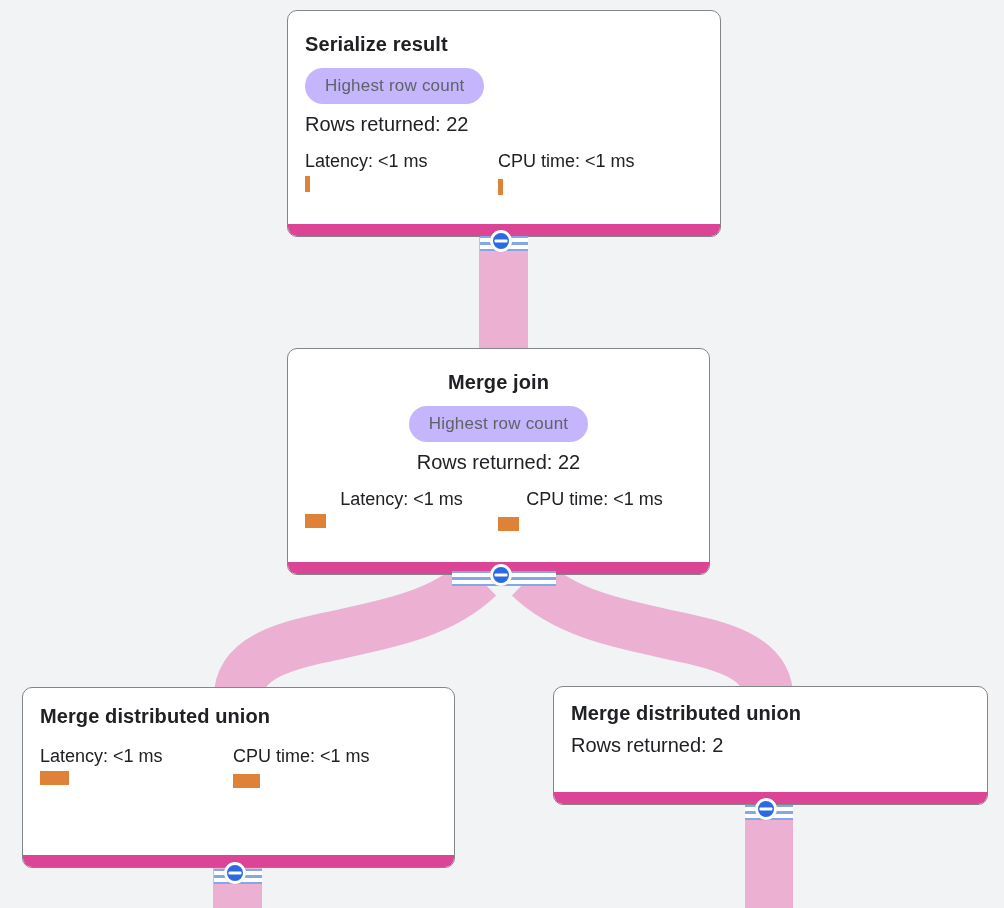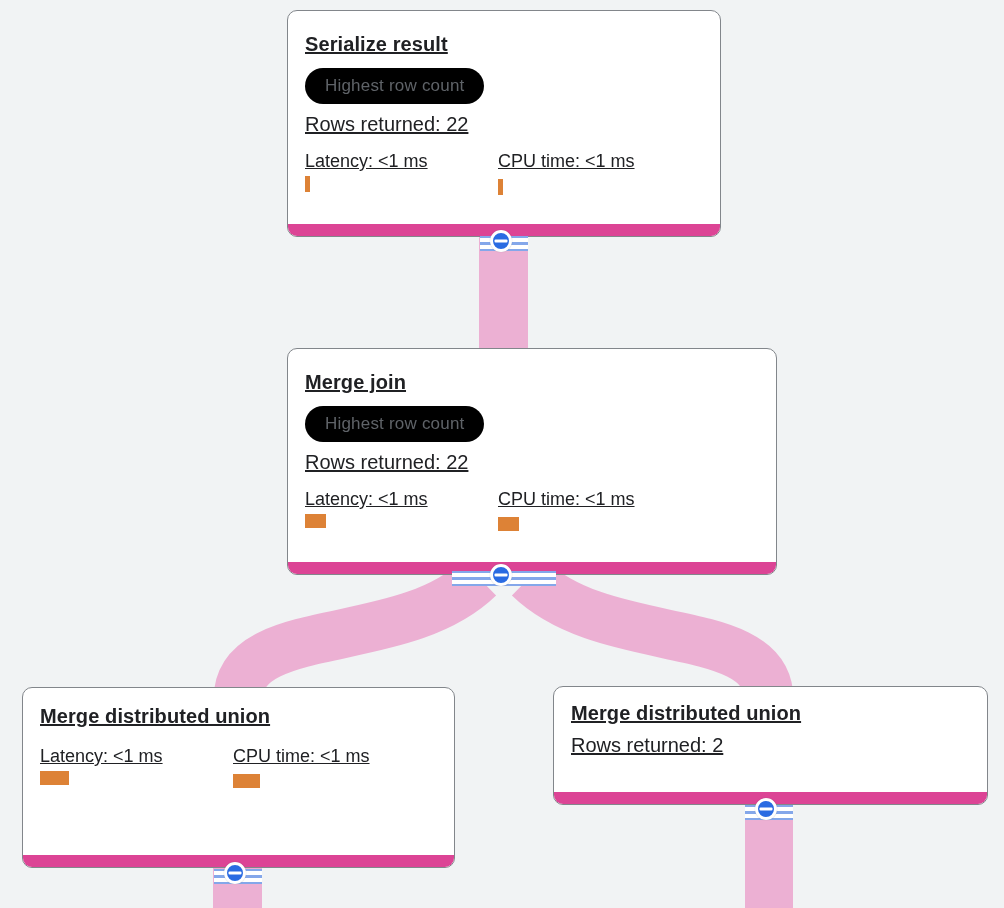--- a/index.html
+++ b/index.html
@@ -17,21 +17,20 @@
 
   
   .card {
     position: absolute;
     background: #ffffff;
     border: 1.5px solid #82868b;
     border-radius: 10px;
     box-sizing: border-box;
     overflow: hidden;
     z-index: 2;
-    text-decoration: underline;
   }
   .card .footer-bar {
     position: absolute; left: 0; right: 0; bottom: 0;
     height: 12px;
     background: #dc4495;
   }
   .node-title {
     margin: 20px 17px 0;
     font-size: 20px;
     font-weight: 600;
@@ -40,21 +39,21 @@
     color: #202124;
   }
   .card.compact .node-title { margin-top: 15px; }
   .card.mini .node-title { margin-top: 13px; }
   .badge-row { margin: 11px 17px 0; height: 36px; }
   .badge {
     display: inline-flex; align-items: center;
     height: 36px;
     padding: 0 20px;
     border-radius: 18px;
-    background: #000000;
+    background: #c4b5fd;
     color: #5f6368;
     font-size: 17px;
     font-weight: 500;
     letter-spacing: 0.2px;
   }
   .rows-line { margin: 9px 17px 0; font-size: 20px; line-height: 22px; }
   .card.mini .rows-line { margin-top: 8px; }
   .metrics { display: flex; margin: 15px 17px 0; }
   .card.compact .metrics { margin-top: 16px; }
   .metric-col { width: 193px; }
@@ -121,21 +120,21 @@
         <div class="bar" style="width: 5px; height: 16px;"></div>
       </div>
       <div class="metric-col">
         <div class="metric-label">CPU time: &lt;1 ms</div>
         <div class="bar cpu" style="width: 5px; height: 16px;"></div>
       </div>
     </div>
     <div class="footer-bar"></div>
   </div>
 
-  <div class="card" style="left:287px; top:348px; width:490px; height:227px;">
+  <div class="card" style="left:287px; top:348px; width:423px; height:227px;text-align:center;">
     <div class="node-title">Merge join</div>
     <div class="badge-row">
       <span class="badge">Highest row count</span>
     </div>
     <div class="rows-line">Rows returned: 22</div>
     <div class="metrics">
       <div class="metric-col">
         <div class="metric-label">Latency: &lt;1 ms</div>
         <div class="bar" style="width: 21px; height: 14px;"></div>
       </div>

